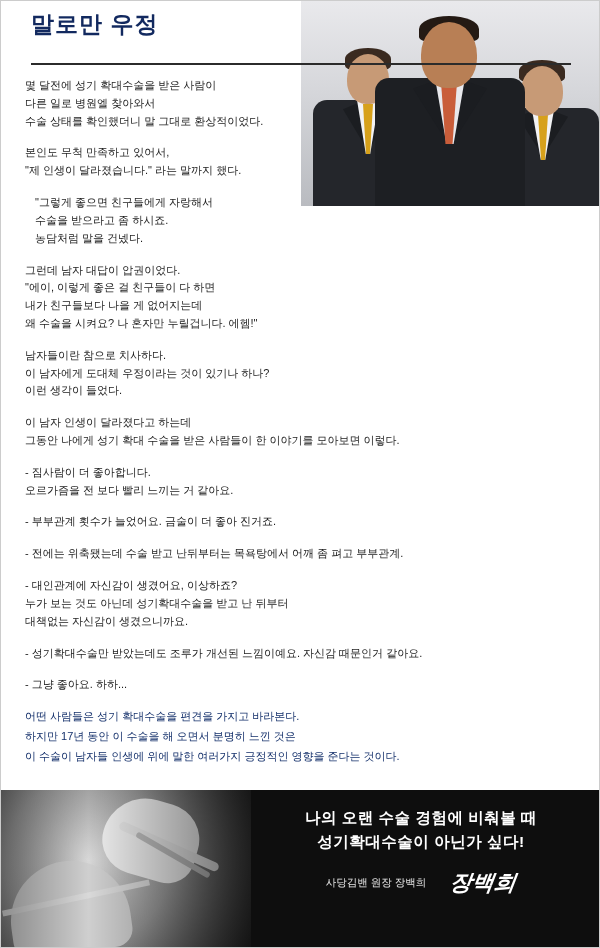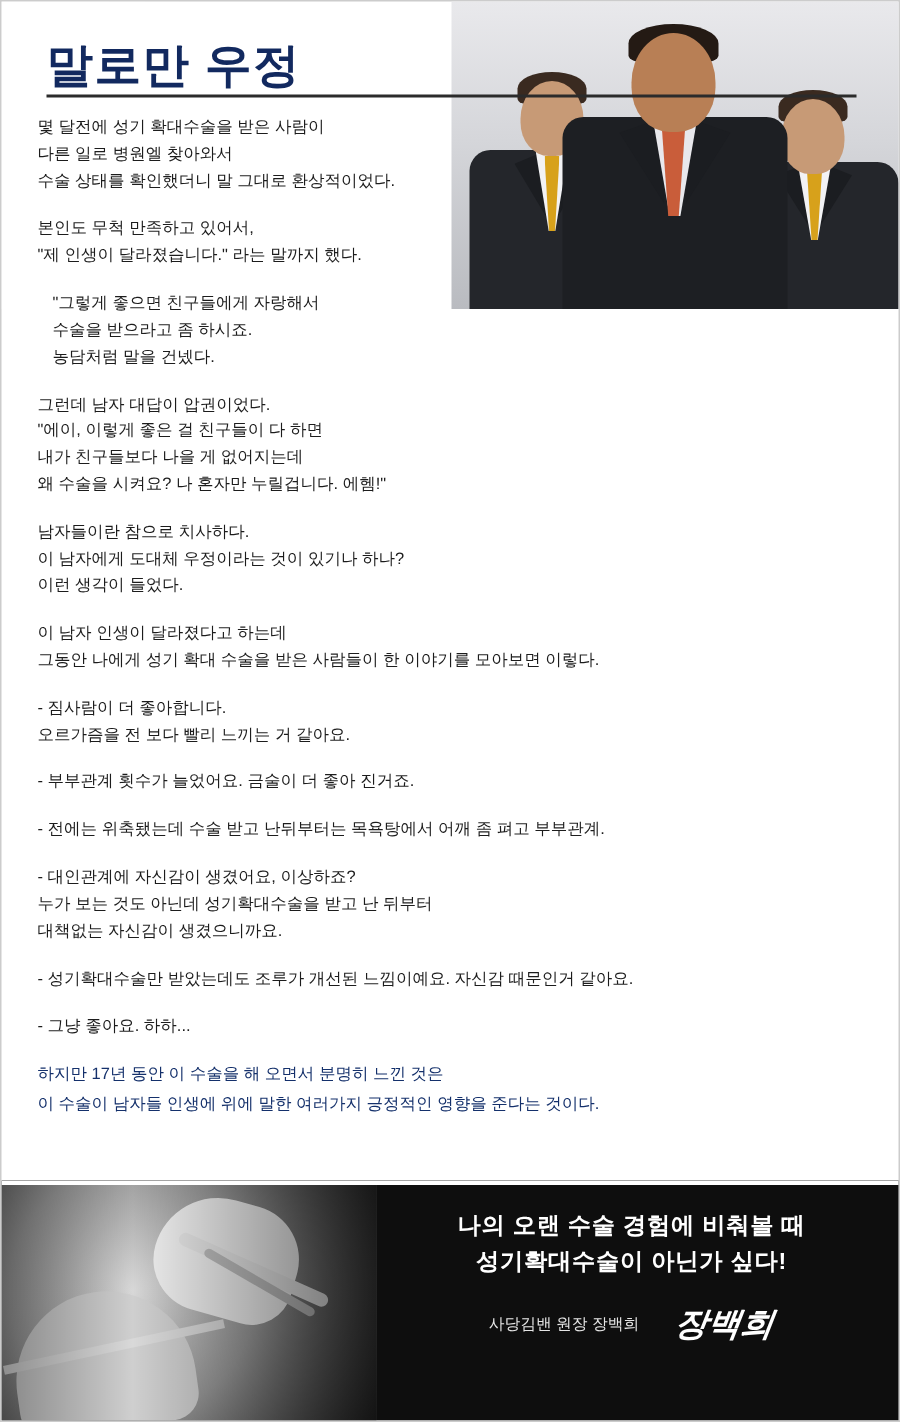--- a/index.html
+++ b/index.html
@@ -121,23 +121,23 @@
     position: absolute;
     left: 0; top: 0;
     width: 130px; height: 205px;
     background: linear-gradient(90deg, #ffffff 0%, #ffffff 42%, rgba(255,255,255,0) 100%);
     z-index: 5;
   }
 
   #title {
     position: absolute;
     left: 30px;
-    top: 22px;
+    top: 8px;
     z-index: 10;
-    font-size: 31px;
+    font-size: 23px;
     font-weight: bold;
     letter-spacing: 1px;
     color: #12295f;
     font-family: "Liberation Sans", sans-serif;
   }
   #title-rule {
     position: absolute;
     left: 30px;
     top: 62px;
     width: 540px;
@@ -326,20 +326,21 @@
    오르가즘을 전 보다 빨리 느끼는 거 같아요.</p>
     <p class="bullet">- 부부관계 횟수가 늘었어요. 금술이 더 좋아 진거죠.</p>
     <p class="bullet">- 전에는 위축됐는데 수술 받고 난뒤부터는 목욕탕에서 어깨 좀 펴고 부부관계.</p>
     <p class="bullet">- 대인관계에 자신감이 생겼어요, 이상하죠?
    누가 보는 것도 아닌데 성기확대수술을 받고 난 뒤부터
    대책없는 자신감이 생겼으니까요.</p>
     <p class="bullet">- 성기확대수술만 받았는데도 조루가 개선된 느낌이예요. 자신감 때문인거 같아요.</p>
     <p class="bullet">- 그냥 좋아요. 하하...</p>
 
     <div id="closing">
+      <p class="para">어떤 사람들은 성기 확대수술을 편견을 가지고 바라본다.</p>
       <p class="para">하지만 17년 동안 이 수술을 해 오면서 분명히 느낀 것은</p>
       <p class="para">이 수술이 남자들 인생에 위에 말한 여러가지 긍정적인 영향을 준다는 것이다.</p>
     </div>
   </div>
 
   <div id="footer">
     <div id="footer-top-rule"></div>
     <div id="footer-photo">
       <div class="mask"></div>
       <div class="mask-strap"></div>

